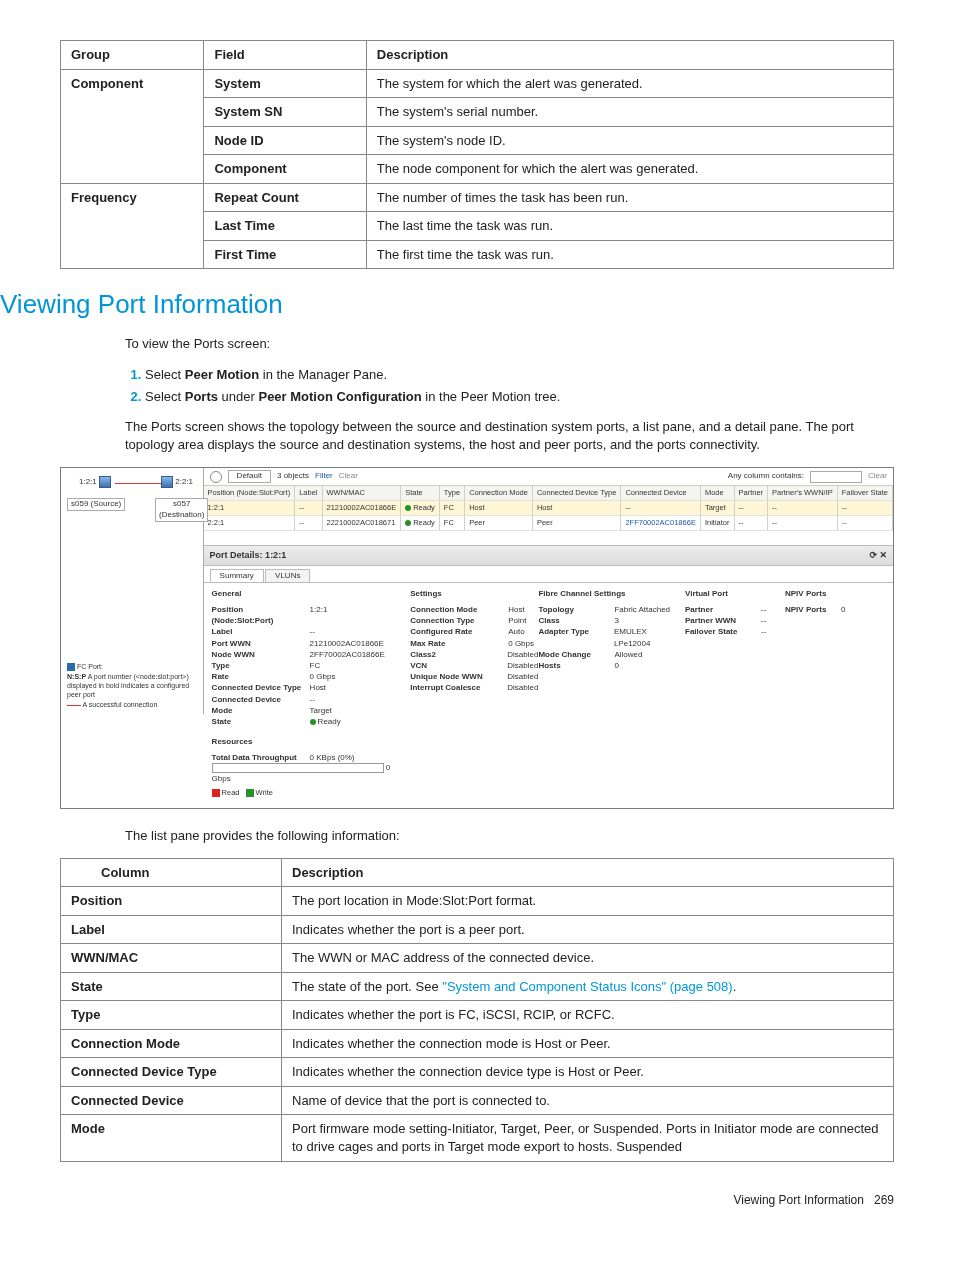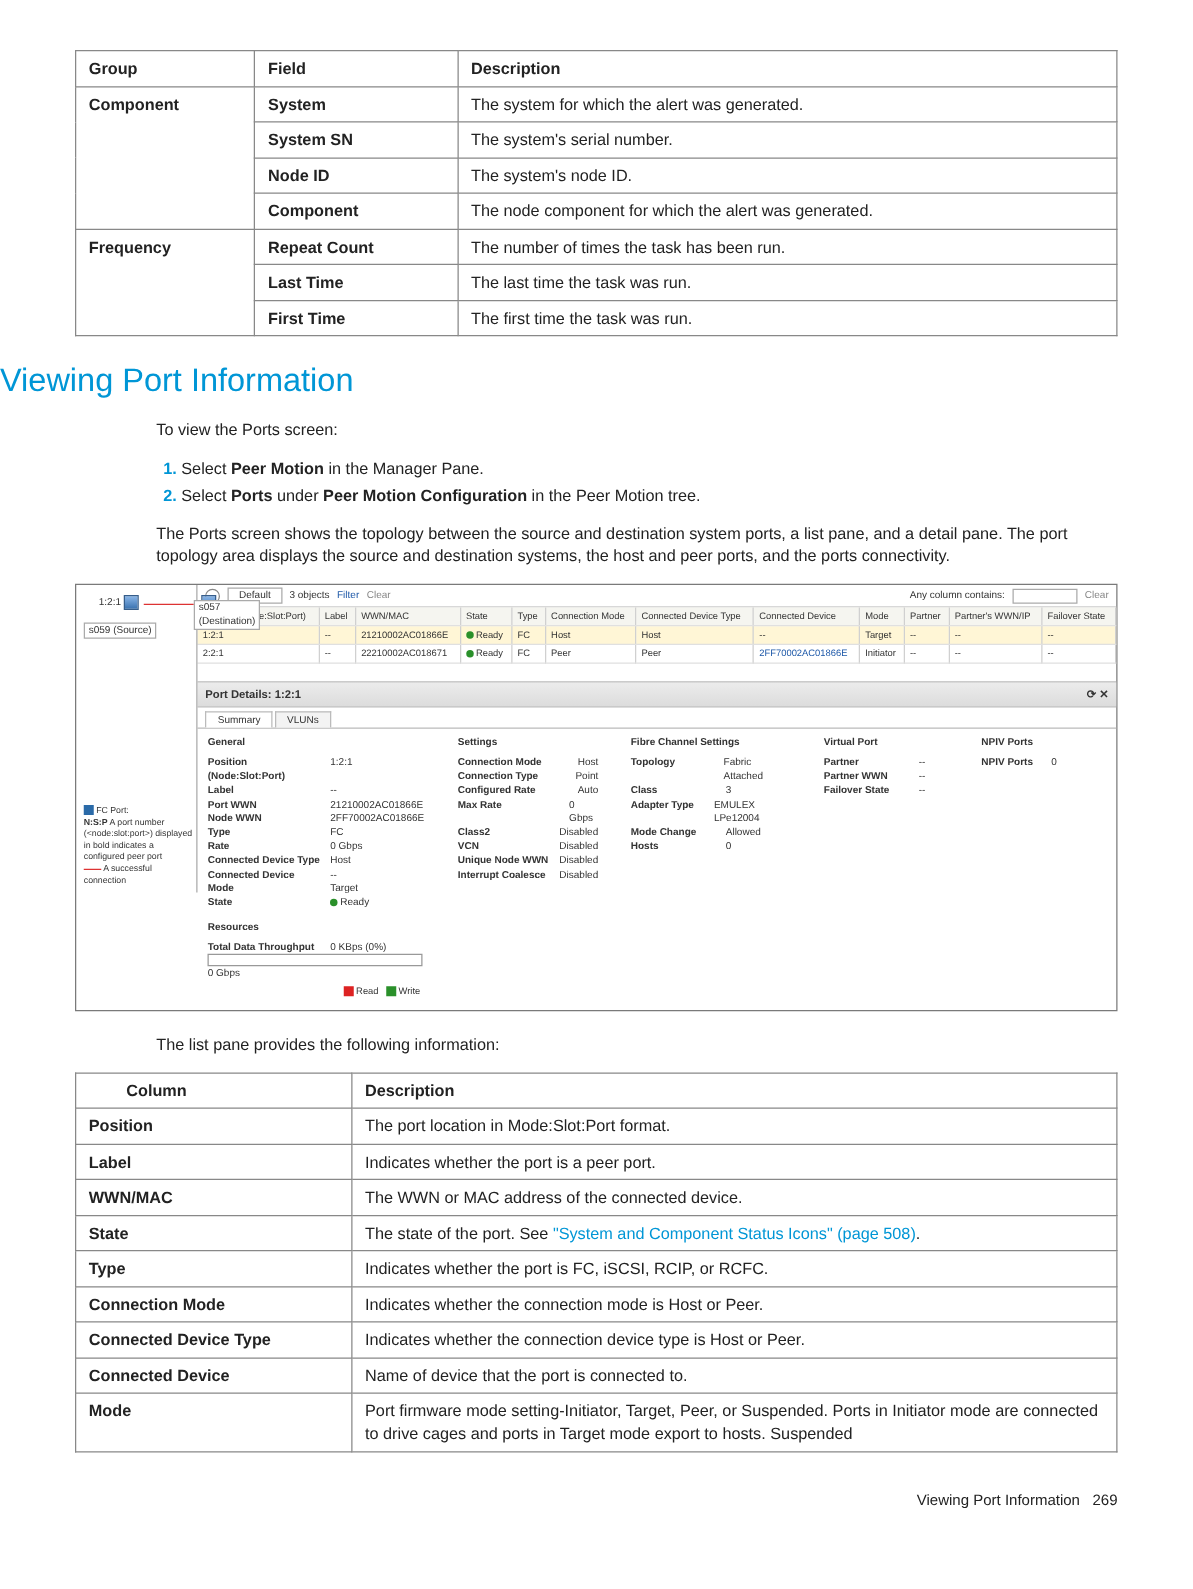--- a/index.html
+++ b/index.html
@@ -164,42 +164,41 @@
     padding:1px 9px;
     background:#f3f3f3;
     display:inline-block;
     margin-right: -1px;
   }
   .detail-tabs span.active { background:#fff; }
   .detail-body {
     border-top:1px solid #bbb;
     padding: 6px 8px 10px 8px;
     display:flex;
-    gap: 26px;
     font-size: 8px;
   }
   .detail-col { min-width: 100px; }
   .detail-col .hd { font-weight: bold; margin-bottom: 4px; }
   .kv { display:flex; gap:6px; line-height:1.4; }
   .kv .k { width: 92px; font-weight: bold; }
   .kv .v { color:#333; }
   .v-blue { color:#1d58a8; }
   .resources {
     margin-top: 10px;
     font-size: 8px;
   }
   .bar-outer {
     border:1px solid #999;
     width: 170px;
     height: 8px;
     display:inline-block;
     vertical-align:middle;
     background:#fff;
   }
-  .rw-legend { margin-top:3px; font-size:7.5px; text-align:right; width:170px;}
+  .rw-legend { margin-top:3px; font-size:7.5px; text-align:left; width:170px;}
   .rw-legend .r::before{content:"";display:inline-block;width:8px;height:8px;background:#d22;vertical-align:middle;margin-right:2px;}
   .rw-legend .w::before{content:"";display:inline-block;width:8px;height:8px;background:#2a902a;vertical-align:middle;margin:0 2px 0 6px;}
   .footer {
     text-align: right;
     font-size: 12px;
     margin-top: 30px;
     color: #222;
   }
   .gear { display:inline-block; width:10px;height:10px;border:1px solid #888;border-radius:50%; }
   b { font-weight:bold; }
@@ -268,21 +267,21 @@
         <span class="topo-icon"></span>
       </div>
       <div class="topo-node" style="top:8px;left:100px;">
         <span class="topo-icon"></span>
         <span>2:2:1</span>
       </div>
       <div class="topo-line" style="top:15px;left:54px;width:46px;"></div>
       <div class="topo-node" style="top:30px;left:6px;">
         <span class="topo-sys">s059 (Source)</span>
       </div>
-      <div class="topo-node" style="top:12px;left:94px;">
+      <div class="topo-node" style="top:30px;left:94px;text-align:center;">
         <span class="topo-sys">s057 (Destination)</span>
       </div>
       <div class="legend">
         <div class="legend-row"><span class="legend-sq"></span> <span>FC Port:</span></div>
         <div class="legend-row"><span class="legend-bold">N:S:P</span> <span>A port number (&lt;node:slot:port&gt;) displayed in bold indicates a configured peer port</span></div>
         <div class="legend-row"><span class="legend-line-red"></span> <span>A successful connection</span></div>
       </div>
     </div>
     <div class="ss-right">
       <div class="ss-toolbar">

